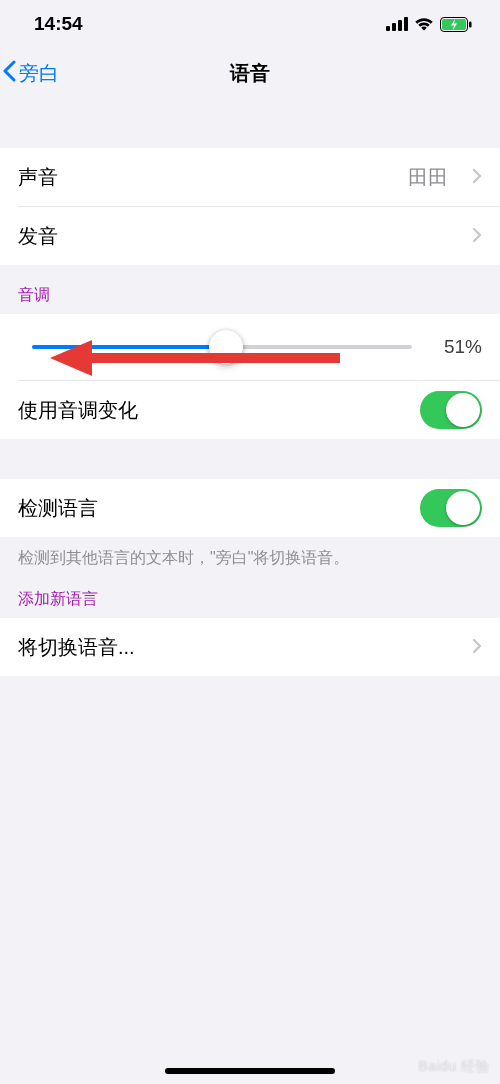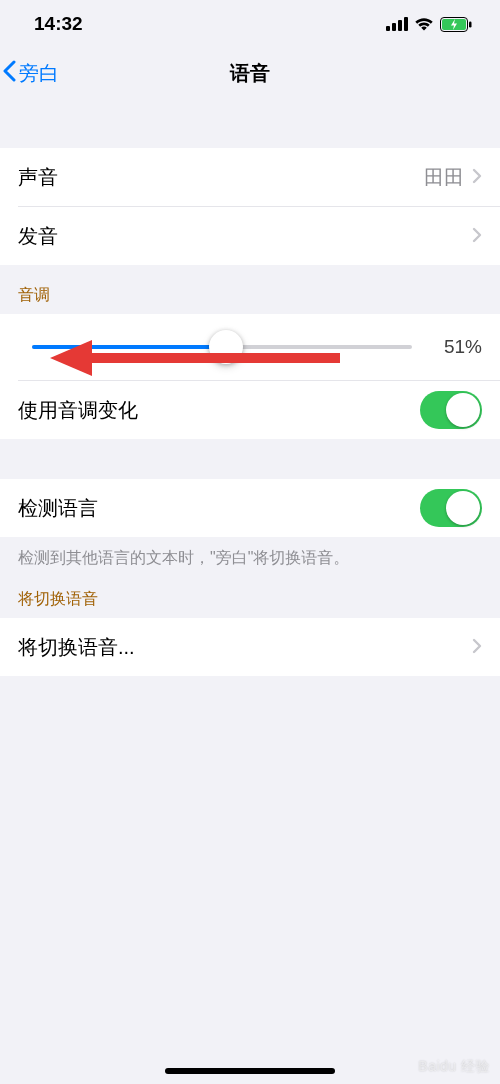--- a/index.html
+++ b/index.html
@@ -57,27 +57,27 @@
 
     .row {
       min-height: 58px;
       padding: 0 18px;
       display: flex;
       align-items: center;
       justify-content: space-between;
       font-size: 20px;
     }
     .row-left { color: #000; }
-    .row-right { display: flex; align-items: center; gap: 8px; color: #8e8e93; }
+    .row-right { display: flex; align-items: center; gap: 24px; color: #8e8e93; }
     .chevron { color: #c7c7cc; }
 
     .section-header {
       padding: 20px 18px 8px 18px;
       font-size: 16px;
-      color: #a16207;
+      color: #a21caf;
     }
     .section-footer {
       padding: 10px 18px 4px 18px;
       font-size: 16px;
       color: #8e8e93;
       line-height: 1.4;
     }
 
     
     .slider-row {
@@ -133,21 +133,21 @@
     .watermark {
       position: absolute; bottom: 8px; right: 10px;
       color: rgba(255,255,255,0.45); font-size: 14px; letter-spacing: 0.5px;
       text-shadow: 0 0 2px rgba(0,0,0,0.2);
     }
   </style>
 </head>
 <body>
 
 <div class="status-bar">
-  <span>14:32</span>
+  <span>14:54</span>
   <span class="status-right">
     <span>
       <svg width="22" height="14" viewBox="0 0 22 14">
           <rect x="0" y="9" width="4" height="5" rx="1" fill="#000"></rect>
           <rect x="6" y="6" width="4" height="8" rx="1" fill="#000"></rect>
           <rect x="12" y="3" width="4" height="11" rx="1" fill="#000"></rect>
           <rect x="18" y="0" width="4" height="14" rx="1" fill="#000"></rect>
         </svg>
     </span>
     <span>
@@ -231,21 +231,21 @@
   <div class="row">
     <span class="row-left">检测语言</span>
     <span class="switch">
       <span class="switch-knob"></span>
     </span>
   </div>
 </div>
 
 <div class="section-footer">检测到其他语言的文本时，"旁白"将切换语音。</div>
 
-<div class="section-header" style="padding-top:16px">将切换语音</div>
+<div class="section-header" style="padding-top:16px">添加新语言</div>
 <div class="group">
   <div class="row">
     <span class="row-left">将切换语音...</span>
     <span class="row-right">
       <span class="chevron">
         <svg width="10" height="16" viewBox="0 0 10 16">
             <path d="M2 2 L8 8 L2 14" stroke="#c7c7cc" stroke-width="2.4" fill="none" stroke-linecap="round" stroke-linejoin="round"></path>
           </svg>
       </span>
     </span>

